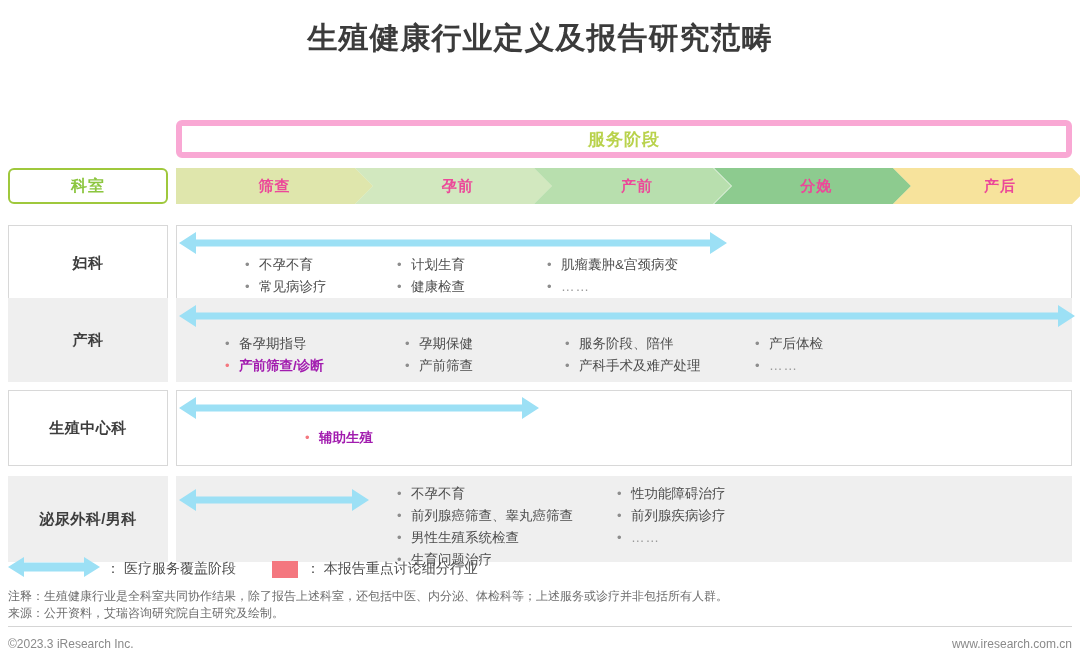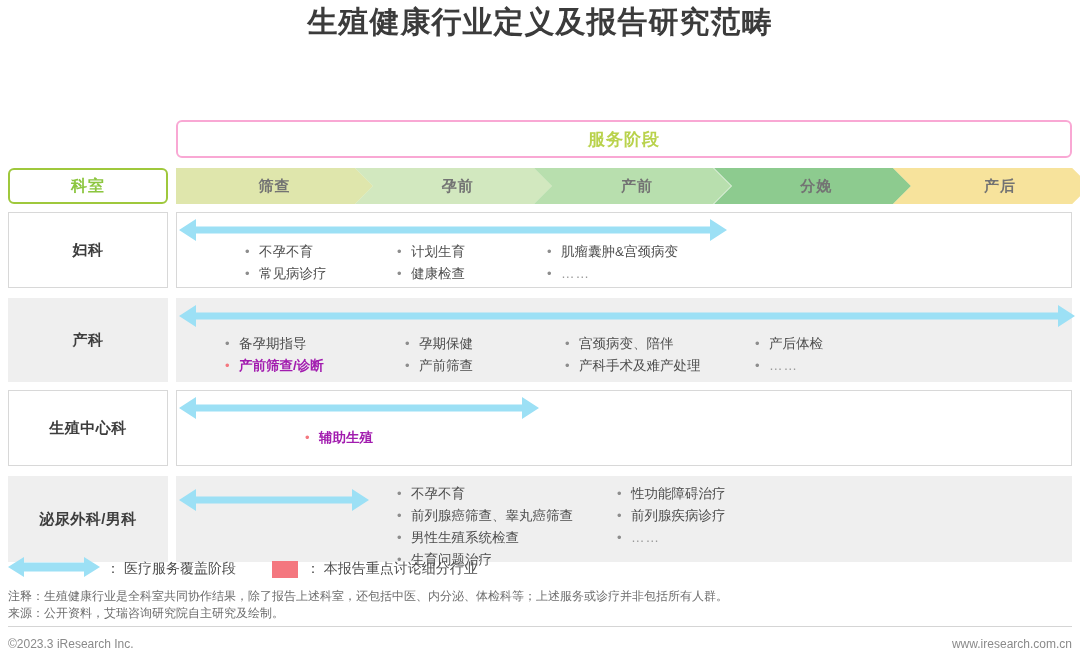--- a/index.html
+++ b/index.html
@@ -16,41 +16,42 @@
     position: relative;
   }
 
   
   #page-title {
     text-align: center;
     font-size: 30px;
     font-weight: bold;
     color: #3b3b3b;
     letter-spacing: 1px;
+    padding-top: 16px;
     line-height: 44px;
   }
 
   
   #chart-area {
     position: absolute;
     left: 0;
     top: 112px;
     width: 1080px;
     height: 440px;
   }
 
   
   #stage-banner {
     position: absolute;
     left: 176px;
     top: 8px;
     width: 896px;
     height: 38px;
     box-sizing: border-box;
-    border: 2px solid #f9a8d4;
+    border: 6px solid #f9a8d4;
     border-radius: 6px;
     background: #ffffff;
     display: flex;
     align-items: center;
     justify-content: center;
   }
   #stage-banner .banner-label {
     font-size: 17px;
     font-weight: bold;
     color: #b9d24c;
@@ -92,21 +93,21 @@
     position: absolute;
     top: 0;
     height: 36px;
     display: flex;
     align-items: center;
     justify-content: center;
   }
   .chevron-label {
     font-size: 15px;
     font-weight: bold;
-    color: #737373;
+    color: #ec4899;
     position: relative;
     z-index: 2;
     letter-spacing: 1px;
   }
 
   
   .grid-row {
     position: absolute;
     left: 0;
     width: 1080px;
@@ -266,21 +267,21 @@
       </div>
       <div class="chevron" style="left: 716.8px; width: 197.2px;">
         <svg width="197.2" height="36" viewBox="0 0 197.2 36" style="position: absolute; left: 0px; top: 0px;">
           <path d="M0,0 L179.2,0 L197.2,18 L179.2,36 L0,36 L18,18 Z" fill="#f7e39c"></path>
         </svg>
         <span class="chevron-label" style="margin-left: 17px;">产后</span>
       </div>
     </div>
 
   <div id="rows-container">
-      <div class="grid-row row-white" style="top: 100px; height: 76px;">
+      <div class="grid-row row-white" style="top: 113px; height: 76px;">
         <div class="row-dept" style="height: 76px;">
           <span class="row-dept-label">妇科</span>
         </div>
         <div class="row-body" style="height: 76px; position: absolute;">
           <div class="coverage-arrow" style="left: 2px; top: 6px; width: 548px;">
             <svg width="548" height="22" viewBox="0 0 548 22">
               <path d="M0,11 L17,0 L17,7.5 L531,7.5 L531,0 L548,11 L531,22 L531,14.5 L17,14.5 L17,22 Z" fill="#9ce0f5"></path>
             </svg>
           </div>
           <div class="bullets" style="left: 68px; top: 28px;">
@@ -341,21 +342,21 @@
               <span class="bullet-text">孕期保健</span>
             </div>
             <div class="bullet-line">
               <span class="bullet-dot">•</span>
               <span class="bullet-text">产前筛查</span>
             </div>
           </div>
           <div class="bullets" style="left: 388px; top: 34px;">
             <div class="bullet-line">
               <span class="bullet-dot">•</span>
-              <span class="bullet-text">宫颈病变、陪伴</span>
+              <span class="bullet-text">服务阶段、陪伴</span>
             </div>
             <div class="bullet-line">
               <span class="bullet-dot">•</span>
               <span class="bullet-text">产科手术及难产处理</span>
             </div>
           </div>
           <div class="bullets" style="left: 578px; top: 34px;">
             <div class="bullet-line">
               <span class="bullet-dot">•</span>
               <span class="bullet-text">产后体检</span>

